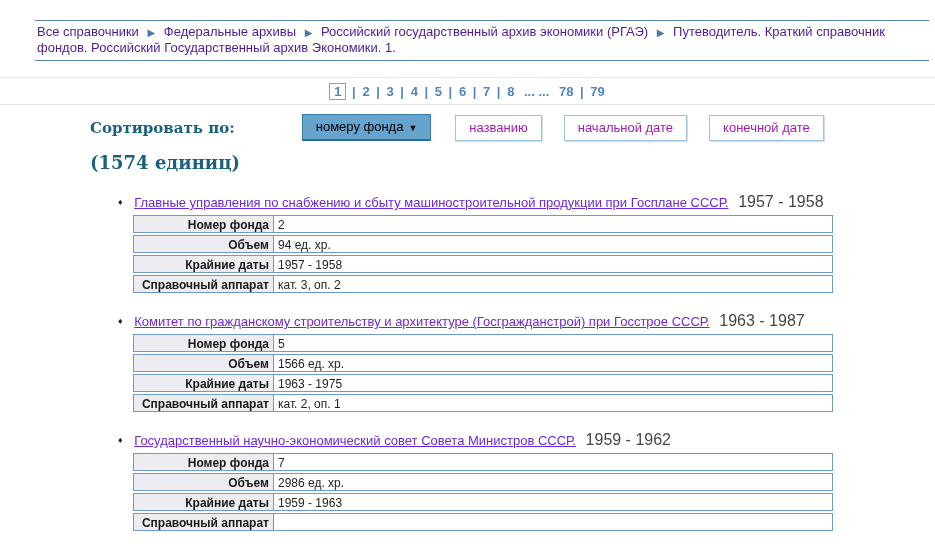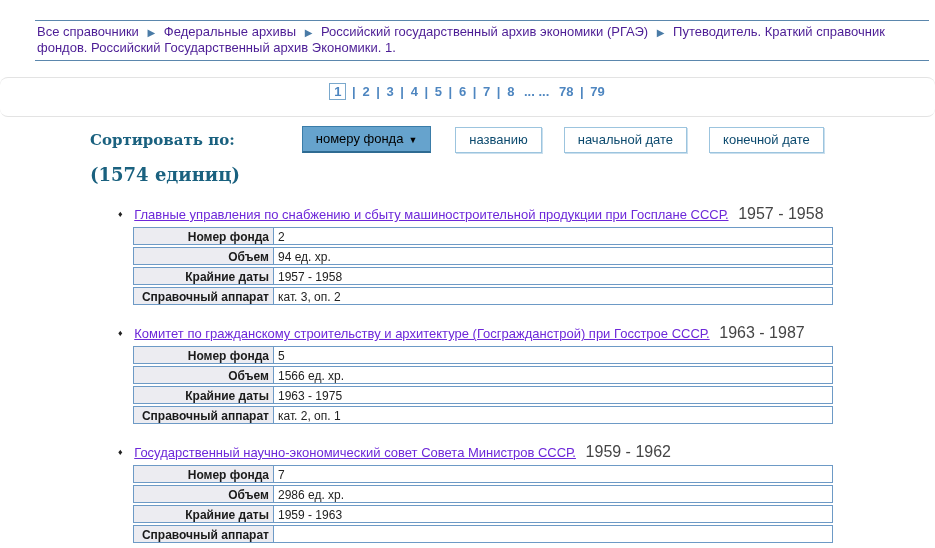--- a/index.html
+++ b/index.html
@@ -7,35 +7,35 @@
     font-family:"Liberation Sans", sans-serif; }
 
   
   .crumbwrap { margin:20px 6px 0 35px; border-top:1px solid #5b87ad; border-bottom:1px solid #5b87ad;
     padding:3px 2px 5px 2px; font-size:13px; line-height:15px; color:#4a7ba6; }
   .crumb-link { color:#4c1d95; text-decoration:none; cursor:pointer;text-align:right; }
   .crumb-sep { color:#4a7ba6; font-size:10px; padding:0 5px; }
 
   
   .pagestrip { margin-top:16px; border-top:1px solid #e3e3e3; border-bottom:1px solid #e3e3e3;
-    padding:5px 0 16px 0; text-align:center; font-size:13px; font-weight:bold; color:#4e86c0;border-radius:8px; }
+    padding:5px 0 4px 0; text-align:center; font-size:13px; font-weight:bold; color:#4e86c0; }
   .pg-cur { display:inline-block; border:1px solid #7aa8cc; padding:0 4px; margin:0 2px; color:#4e86c0; }
   .pg-link { color:#4e86c0; text-decoration:none; margin:0 3px; cursor:pointer; }
   .pg-sep { color:#4e86c0; }
   .pg-ell { color:#4e86c0; margin:0 3px; }
 
   
   .sortrow { margin:9px 0 0 90px; display:flex; align-items:center; }
   .sortlabel { font-family:"DejaVu Serif", serif; font-weight:bold; font-size:15px; color:#1a617f;
     margin-right:67px; }
   .btn { font-size:13px; padding:4px 13px 5px 13px; cursor:pointer; white-space:nowrap; }
   .btn-active { background:#66a3cd; color:#000000; border:1px solid #3a7ca8; border-bottom:2px solid #2e6b92;
     margin-right:24px; }
   .btn-active .arrow { font-size:9px; margin-left:5px; }
-  .btn-plain { background:#fff; color:#0c4a6e; border:1px solid #9cc4de;
+  .btn-plain { background:#fff; color:#a21caf; border:1px solid #9cc4de;
     box-shadow:1px 1px 0 #c9dfee; margin-right:22px; }
 
   .count { margin:11px 0 0 90px; font-family:"DejaVu Serif", serif; font-weight:bold;
     font-size:18px; color:#1a617f; }
 
   
   .entries { margin:20px 0 0 118px; }
   .entry { margin-bottom:19px; }
   .titlerow { font-size:13px; line-height:17px; }
   .bullet { color:#222; font-size:9px; vertical-align:2px; margin-right:8px; }

